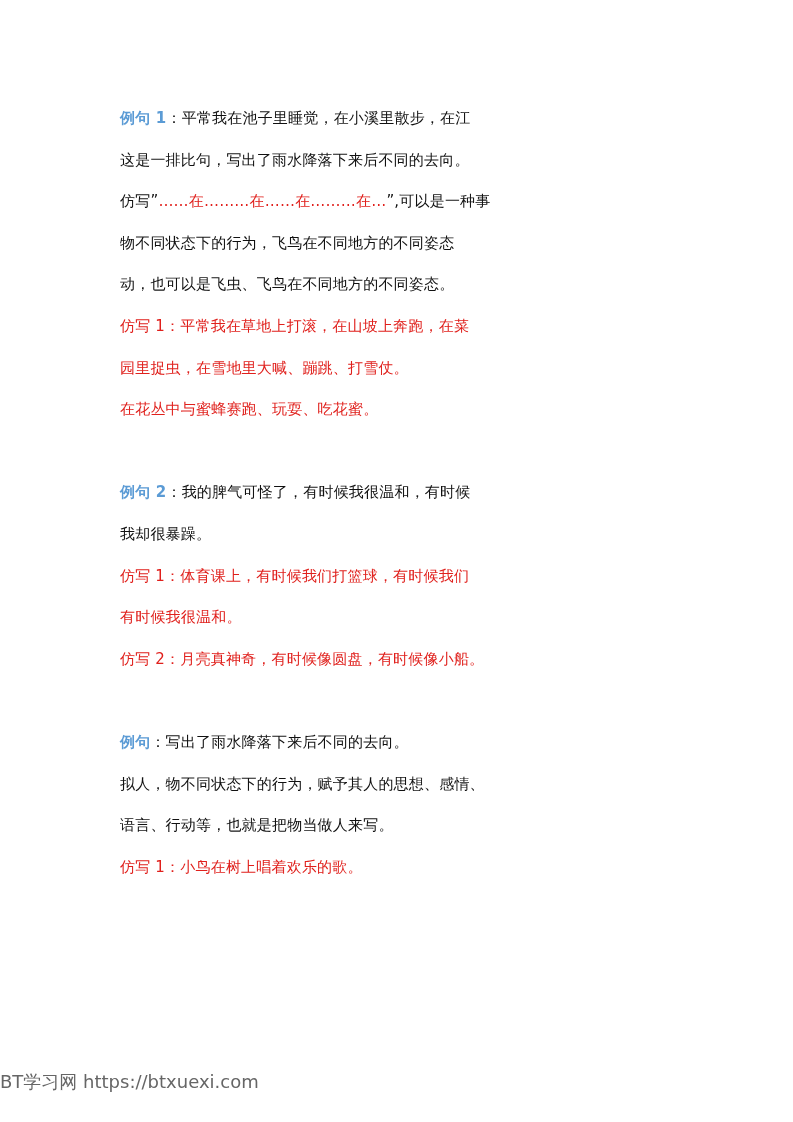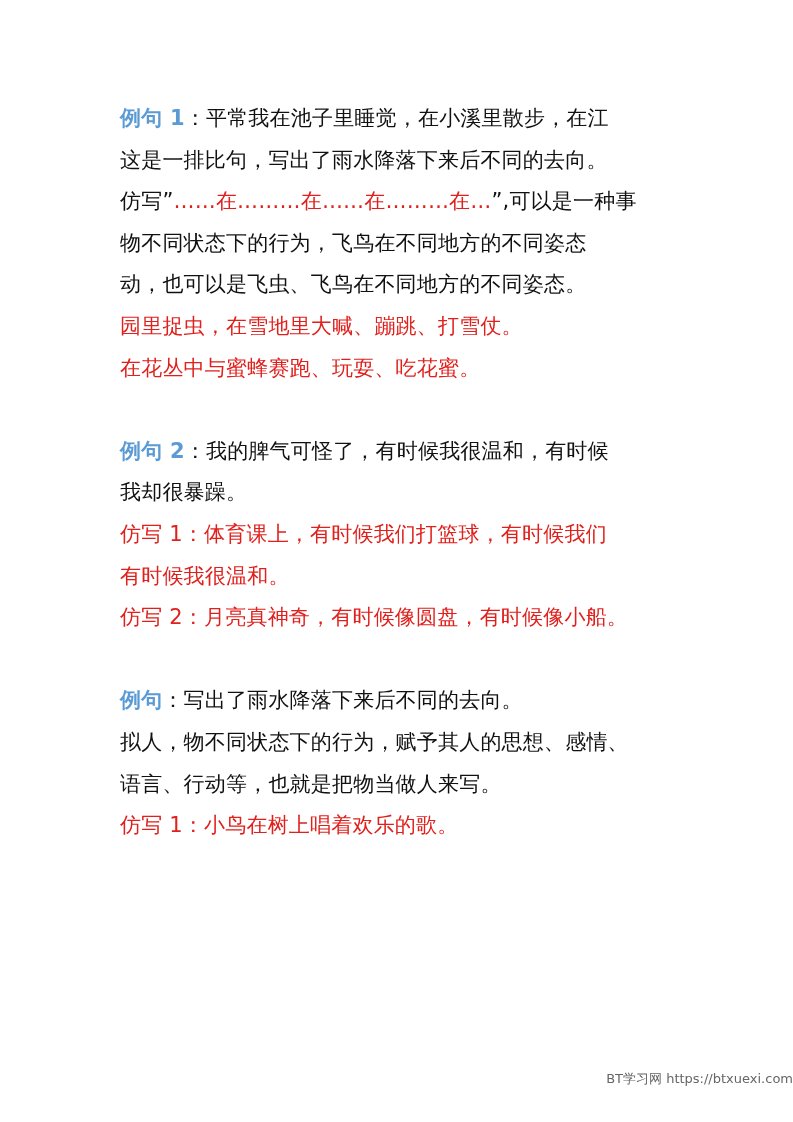--- a/index.html
+++ b/index.html
@@ -1,38 +1,39 @@
 <!DOCTYPE html>
 <html><head>
 <meta charset="utf-8">
 <style>
   html, body { margin: 0; padding: 0; background: #ffffff; }
   body { width: 793px; height: 1122px; position: relative; overflow: hidden;
          font-family: "DejaVu Sans", "Liberation Sans", sans-serif; }
   .page { position: absolute; left: 120px; top: 98px; width: 560px; }
-  .line { font-size: 21px; line-height: 41.6px; height: 41.6px; white-space: nowrap; color: #111111; letter-spacing: 0.2px; }
+  .line { font-size: 15px; line-height: 41.6px; height: 41.6px; white-space: nowrap; color: #111111; letter-spacing: 0.2px; }
   .blank { height: 41.6px; }
   .blue { color: #5b9bd5; font-weight: bold; }
   .red { color: #e0201c; }
-  .footer { position: absolute; left: 0; right: 0; top: 1070px; text-align: right;
-            font-size: 13px; color: #666666; font-family: "DejaVu Sans", sans-serif; }
+  .footer { position: absolute; left: 0; right: 0; top: 1070px; text-align: left;
+            font-size: 18px; color: #666666; font-family: "DejaVu Sans", sans-serif; }
 </style>
 </head>
 <body>
 
 <div class="page">
   <div class="line">
     <span class="blue">例句 1</span><span>：</span><span>平常我在池子里睡觉，在小溪里散步，在江</span>
   </div>
   <div class="line">这是一排比句，写出了雨水降落下来后不同的去向。</div>
   <div class="line">
     <span>仿写”</span><span class="red">……在………在……在………在…</span><span>”,可以是一种事</span>
   </div>
   <div class="line">物不同状态下的行为，飞鸟在不同地方的不同姿态</div>
   <div class="line">动，也可以是飞虫、飞鸟在不同地方的不同姿态。</div>
+  <div class="line red">仿写 1：平常我在草地上打滚，在山坡上奔跑，在菜</div>
   <div class="line red">园里捉虫，在雪地里大喊、蹦跳、打雪仗。</div>
   <div class="line red">在花丛中与蜜蜂赛跑、玩耍、吃花蜜。</div>
   <div class="blank"></div>
 
   <div class="line">
     <span class="blue">例句 2</span><span>：</span><span>我的脾气可怪了，有时候我很温和，有时候</span>
   </div>
   <div class="line">我却很暴躁。</div>
   <div class="line red">仿写 1：体育课上，有时候我们打篮球，有时候我们</div>
   <div class="line red">有时候我很温和。</div>

